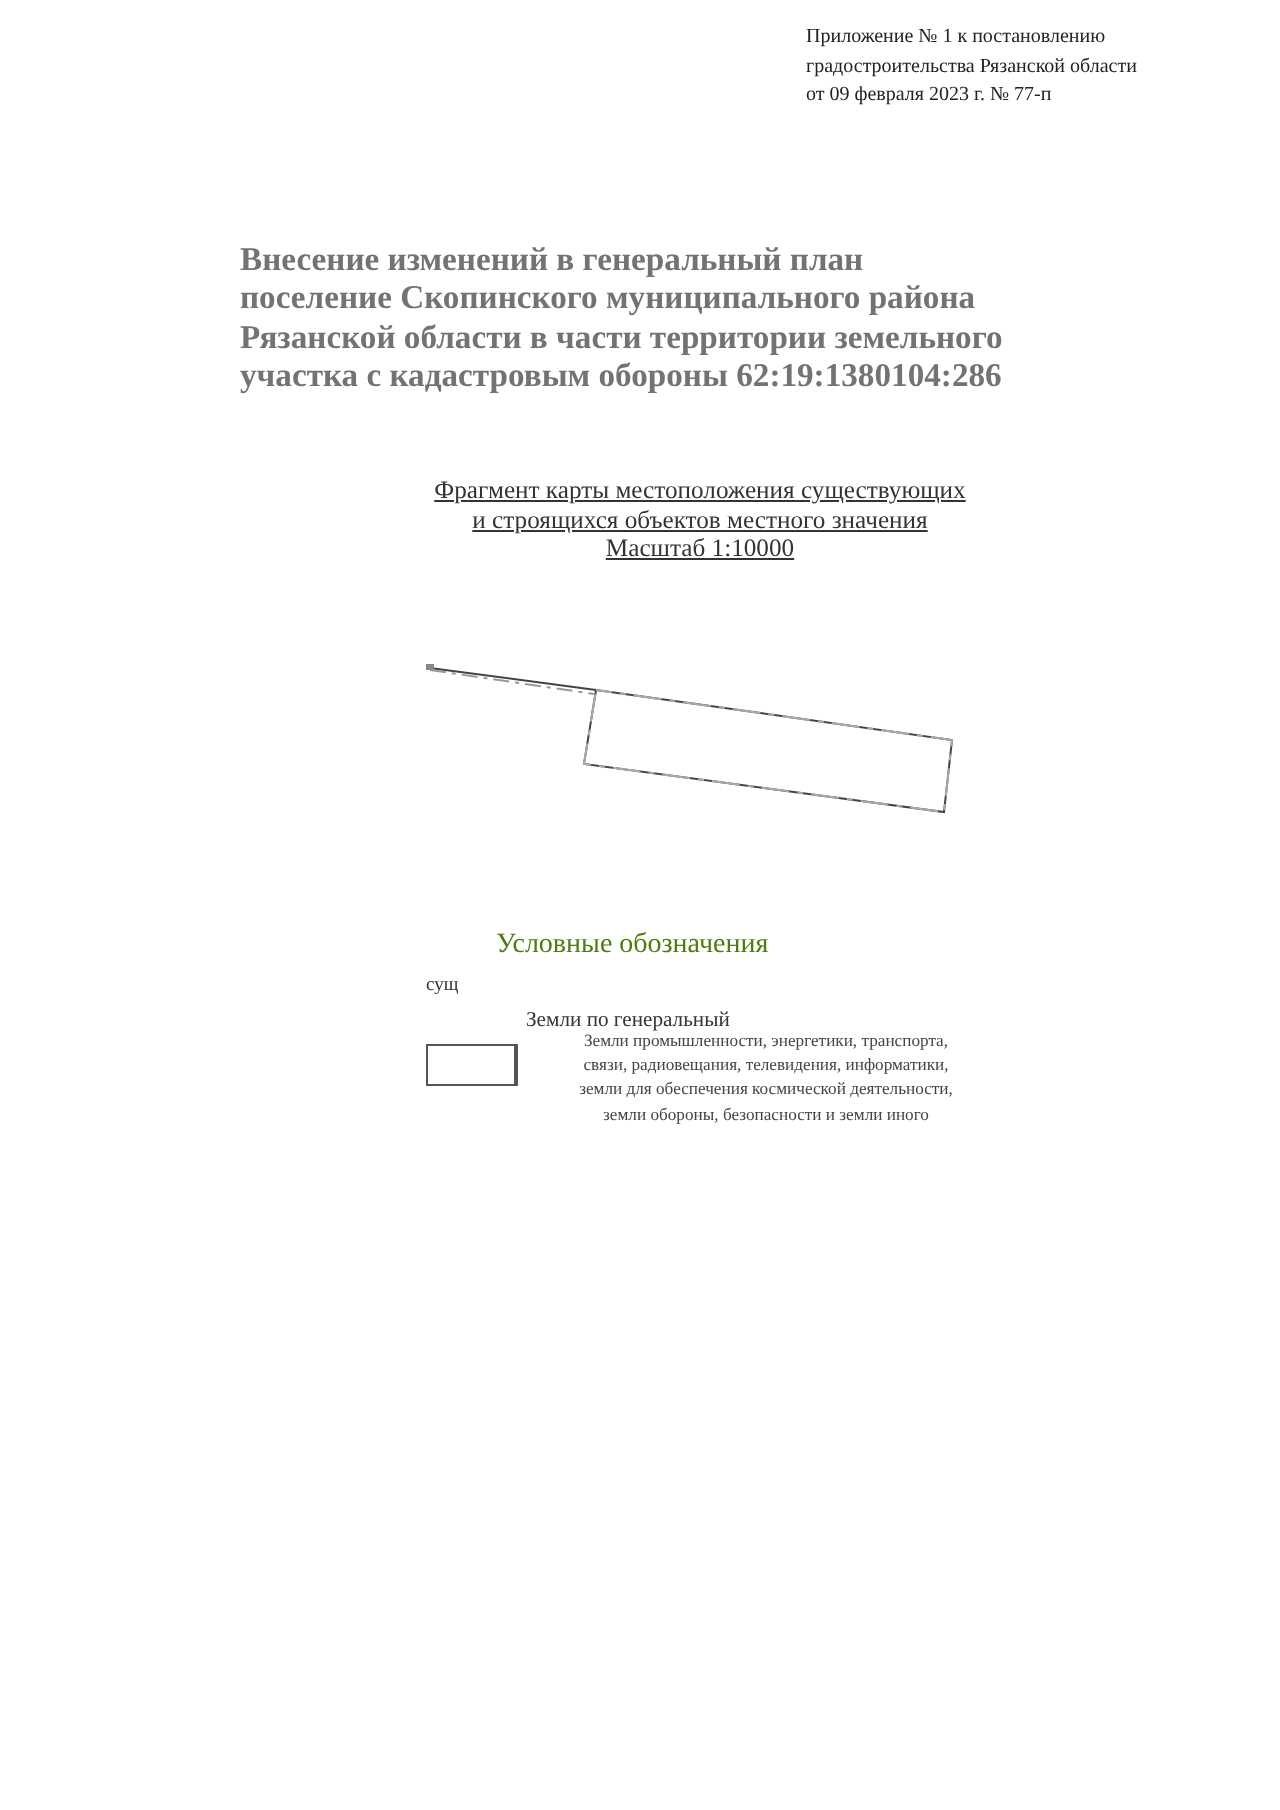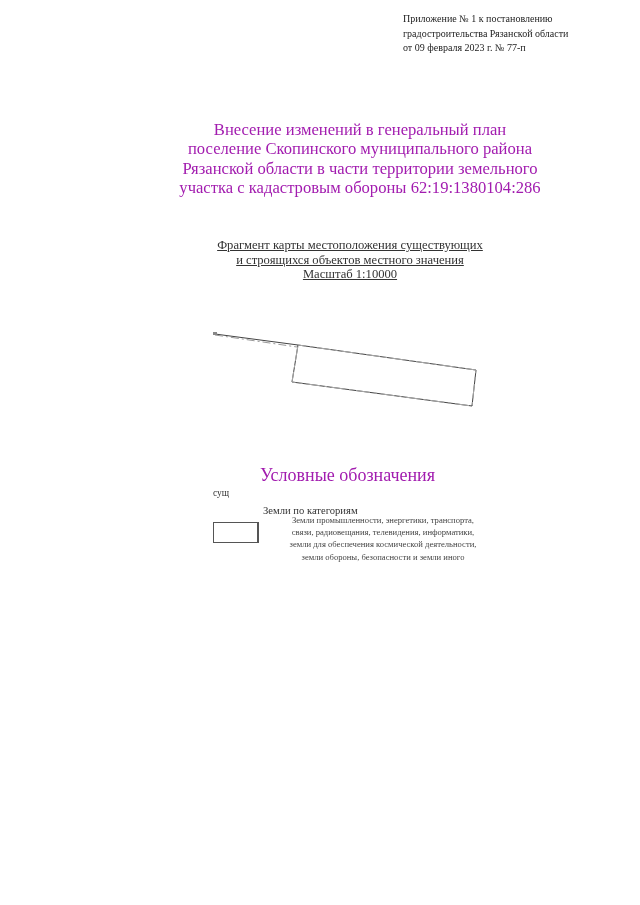--- a/index.html
+++ b/index.html
@@ -1,24 +1,24 @@
 <!DOCTYPE html>
 <html><head>
   <meta charset="utf-8">
   <style>
     html, body { margin: 0; padding: 0; background: #ffffff; }
     body { width: 640px; height: 905px; position: relative; overflow: hidden; font-family: "Liberation Serif", "DejaVu Serif", serif; color: #111; }
     .appendix { position: absolute; left: 403px; top: 12px; width: 236px; font-size: 10px; line-height: 14.6px; color: #222; }
     .appendix div { white-space: nowrap; }
-    .title { position: absolute; left: 120px; top: 120px; width: 480px; text-align: center; font-weight: normal; font-size: 16.6px; line-height: 19.4px; color: #a21caf; }
+    .title { position: absolute; left: 120px; top: 120px; width: 480px; font-weight: bold; font-size: 16.6px; line-height: 19.4px; color: #737373; }
     .title div { white-space: nowrap; }
     .subtitle { position: absolute; left: 160px; top: 238px; width: 380px; text-align: center; font-size: 12.6px; line-height: 14.6px; color: #333; text-decoration: underline; }
     .subtitle div { white-space: nowrap; }
     .map { position: absolute; left: 0; top: 0; width: 640px; height: 905px; }
-    .legend-title { position: absolute; left: 260px; top: 465px; font-size: 18px; color: #a21caf; white-space: nowrap; }
+    .legend-title { position: absolute; left: 248px; top: 465px; font-size: 14px; color: #4d7c0f; white-space: nowrap; }
     .legend-code { position: absolute; left: 213px; top: 488px; font-size: 9.5px; color: #333; }
     .legend-box { position: absolute; left: 213px; top: 522px; width: 43px; height: 19px; border: 1px solid #555; border-right-width: 2px; background: #fff; }
     .legend-cat-title { position: absolute; left: 263px; top: 505px; font-size: 10.6px; color: #333; white-space: nowrap; }
     .legend-desc { position: absolute; left: 263px; top: 514px; width: 240px; font-size: 8.6px; line-height: 12.2px; color: #444; text-align: center; }
     .legend-desc div { white-space: nowrap; }
   </style>
 </head>
 <body>
 
 <div class="appendix">
@@ -47,20 +47,20 @@
     <polyline points="215,335 297,347" stroke="#999" stroke-dasharray="8,3,2,3"></polyline>
 
     <polygon points="298,345 476,370 472,406 292,382" stroke="#444"></polygon>
     <polygon points="298,345 476,370 472,406 292,382" stroke="#aaa" stroke-dasharray="14,4,3,4" stroke-dashoffset="6"></polygon>
     <rect x="213" y="332" width="4" height="3" fill="#888" stroke="none"></rect>
   </g>
 </svg>
 
 <div class="legend-title">Условные обозначения</div>
 <div class="legend-code">сущ</div>
-<div class="legend-cat-title">Земли по категориям</div>
+<div class="legend-cat-title">Земли по генеральный</div>
 <div class="legend-box"></div>
 <div class="legend-desc">
   <div>Земли промышленности, энергетики, транспорта,</div>
   <div>связи, радиовещания, телевидения, информатики,</div>
   <div>земли для обеспечения космической деятельности,</div>
   <div>земли обороны, безопасности и земли иного</div>
 </div>
 
 </body></html>

